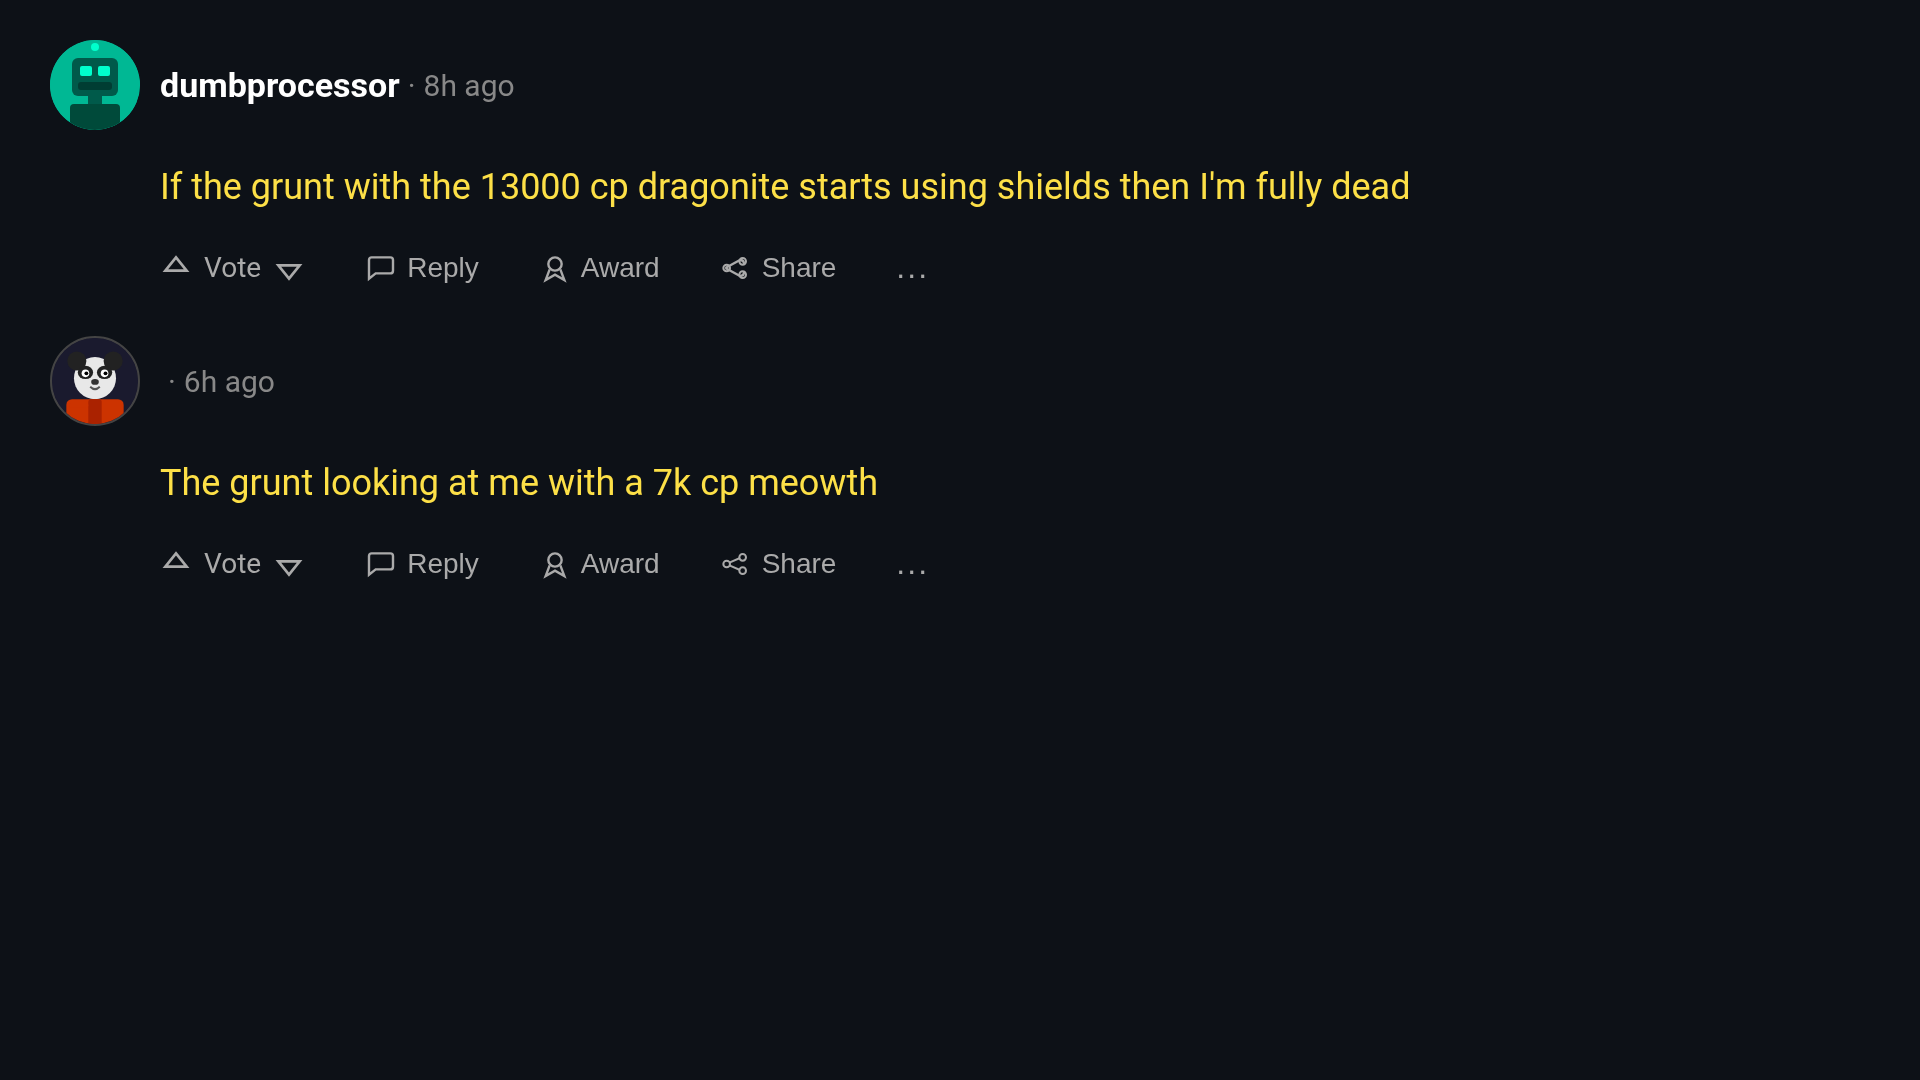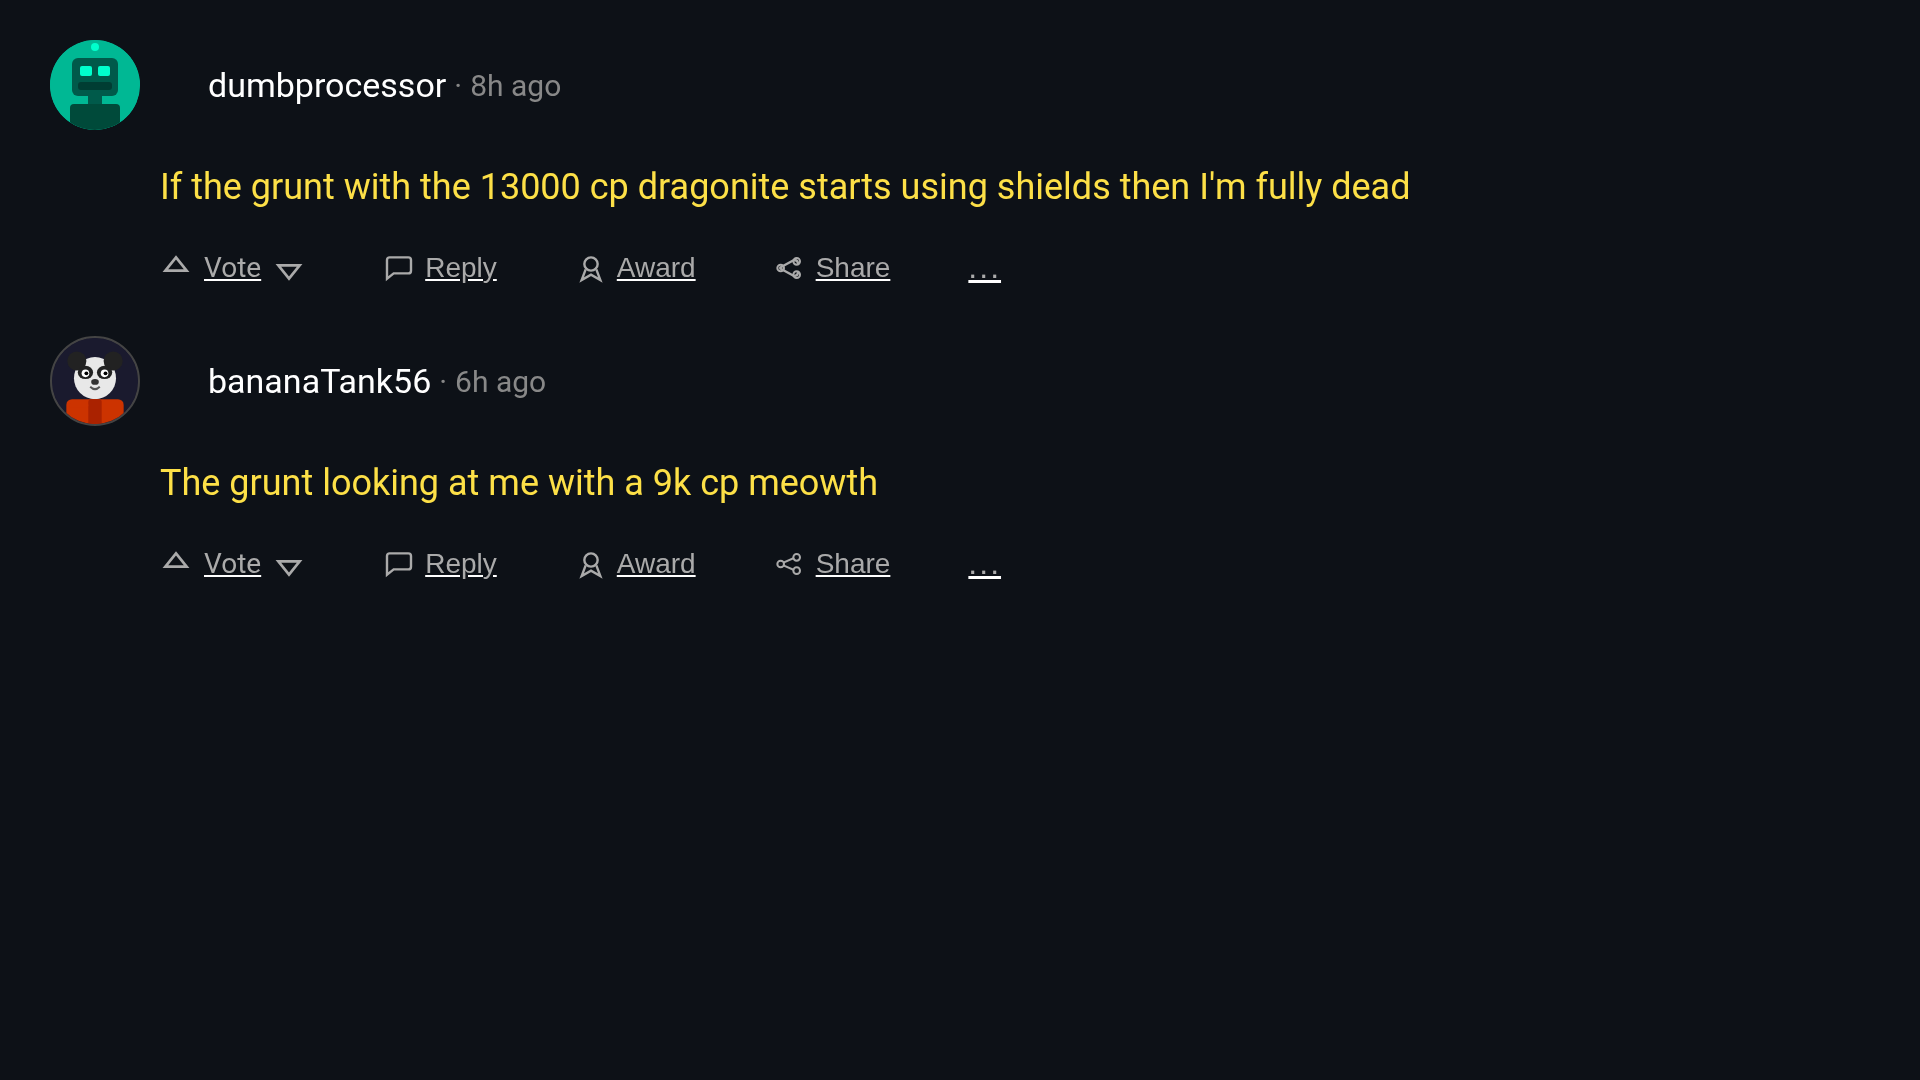--- a/index.html
+++ b/index.html
@@ -30,23 +30,22 @@
 
     .comment-header {
       display: flex;
       align-items: center;
       gap: 20px;
       margin-bottom: 30px;
     }
 
     .username {
       font-size: 34px;
-      font-weight: 400;
+      font-weight: 700;
       color: #ffffff;
-      margin-left: 48px;
     }
 
     .dot-separator {
       font-size: 30px;
       color: #888888;
       margin: 0 8px;
     }
 
     .timestamp {
       font-size: 30px;
@@ -62,22 +61,21 @@
       font-size: 36px;
       line-height: 1.5;
       color: #fde047;
       margin-bottom: 35px;
       font-weight: 400;
     }
 
     .action-bar {
       display: flex;
       align-items: center;
-      gap: 78px;
-      text-decoration: underline;
+      gap: 60px;
     }
 
     .action-btn {
       display: flex;
       align-items: flex-end;
       gap: 10px;
       color: #aaaaaa;
       cursor: pointer;
       font-size: 28px;
       font-weight: 500;
@@ -244,27 +242,26 @@
           <path d="M40 51 Q45 56 50 51" stroke="#555" stroke-width="2" fill="none"></path>
 
           <rect x="15" y="64" width="60" height="28" rx="6" fill="#cc3300"></rect>
 
           <rect x="38" y="64" width="14" height="28" rx="3" fill="#aa2200"></rect>
 
           <rect x="18" y="68" width="20" height="5" rx="2" fill="#cc3300"></rect>
         </svg>
       </div>
       <div style="display:flex;align-items:center;">
-        <span class="username">bananaTank56</span>
         <span class="dot-separator">·</span>
         <span class="timestamp">6h ago</span>
       </div>
     </div>
     <div class="comment-body">
-      <p class="comment-text">The grunt looking at me with a 9k cp meowth</p>
+      <p class="comment-text">The grunt looking at me with a 7k cp meowth</p>
       <div class="action-bar">
 
         <div class="vote-group">
           <button class="action-btn">
             <svg class="icon-svg" viewBox="0 0 24 24">
               <path d="M12 4 L20 14 L4 14 Z" stroke="#aaaaaa" stroke-width="2" fill="none"></path>
             </svg>
           </button>
           <span class="vote-label">Vote</span>
           <button class="action-btn">

